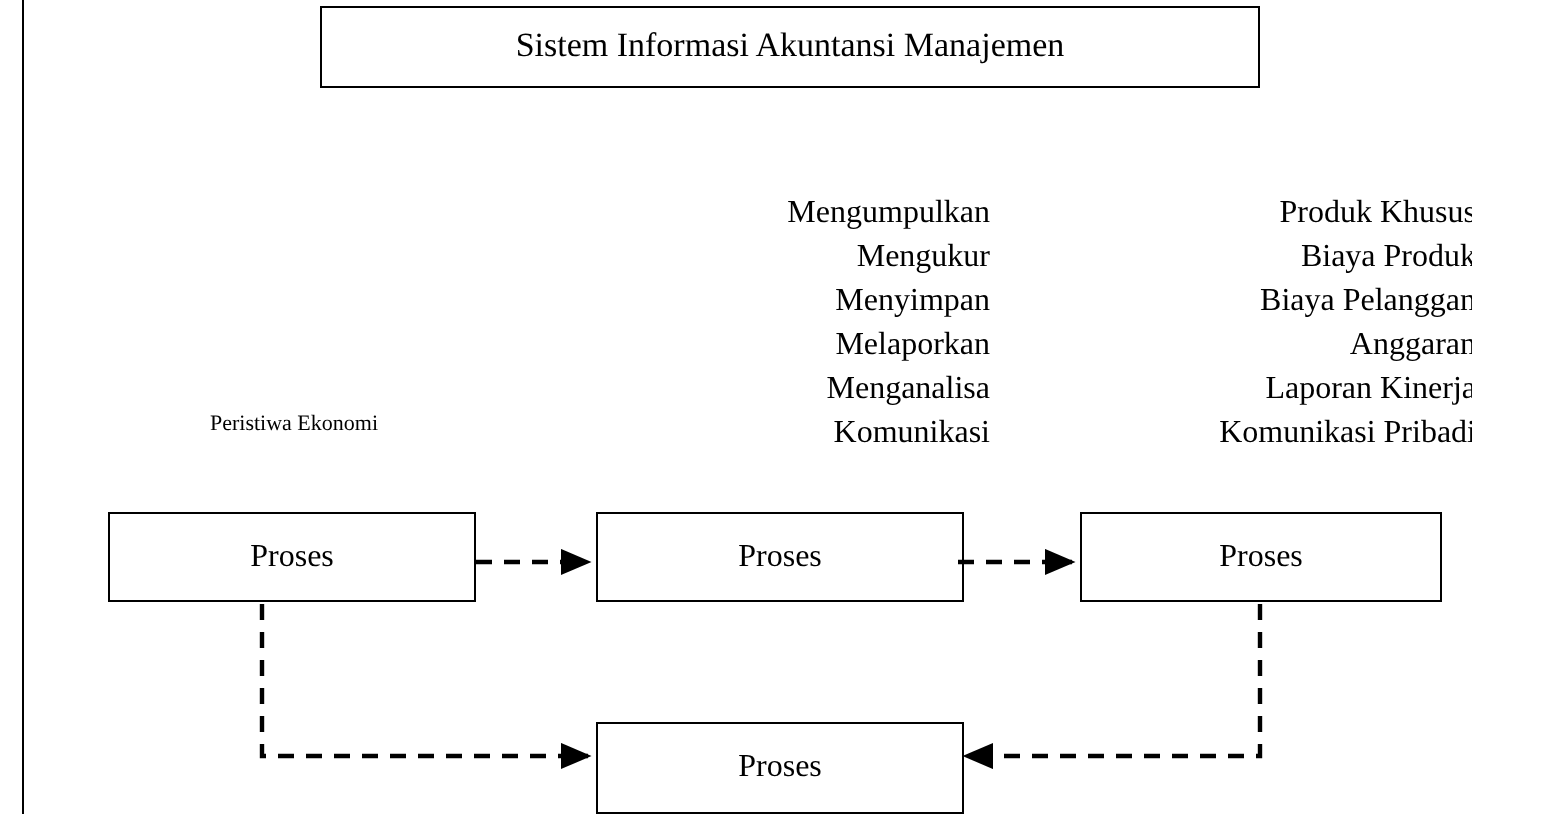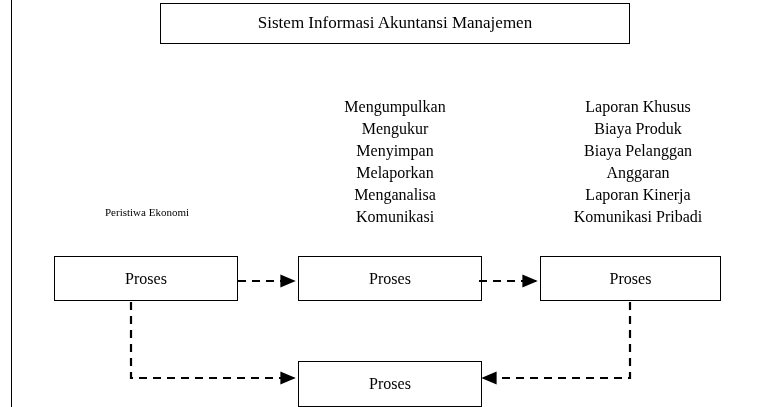--- a/index.html
+++ b/index.html
@@ -55,21 +55,21 @@
 
   .proses-box { height: 45px; width: 184px; font-size: 16px; }
   .proses-1   { left: 54px;  top: 256px; }
   .proses-2   { left: 298px; top: 256px; }
   .proses-3   { left: 540px; top: 256px; width: 181px; }
   .proses-4   { left: 298px; top: 361px; height: 46px; }
 
   
   .text-col {
     position: absolute;
-    text-align: center;
+    text-align: right;
     font-size: 16px;
     line-height: 22px;
     white-space: nowrap;
   }
   .col-middle { left: 295px; top: 96px; width: 200px; }
   .col-right  { left: 538px; top: 96px; width: 200px; }
 
   .label-peristiwa {
     position: absolute;
     left: 57px;
@@ -103,21 +103,21 @@
   <div class="text-col col-middle">
     <div>Mengumpulkan</div>
     <div>Mengukur</div>
     <div>Menyimpan</div>
     <div>Melaporkan</div>
     <div>Menganalisa</div>
     <div>Komunikasi</div>
   </div>
 
   <div class="text-col col-right">
-    <div>Laporan Khusus</div>
+    <div>Produk Khusus</div>
     <div>Biaya Produk</div>
     <div>Biaya Pelanggan</div>
     <div>Anggaran</div>
     <div>Laporan Kinerja</div>
     <div>Komunikasi Pribadi</div>
   </div>
 
   <div class="label-peristiwa">Peristiwa Ekonomi</div>
 
   <div class="box proses-box proses-1">Proses</div>

